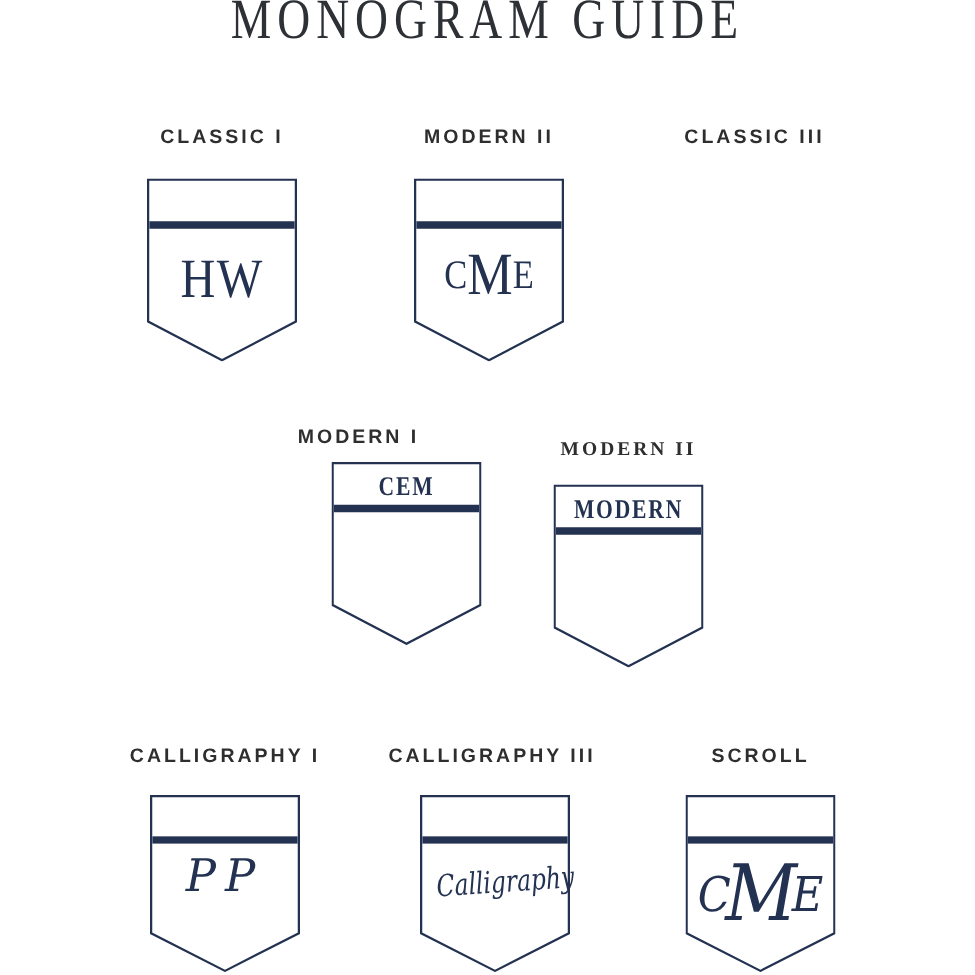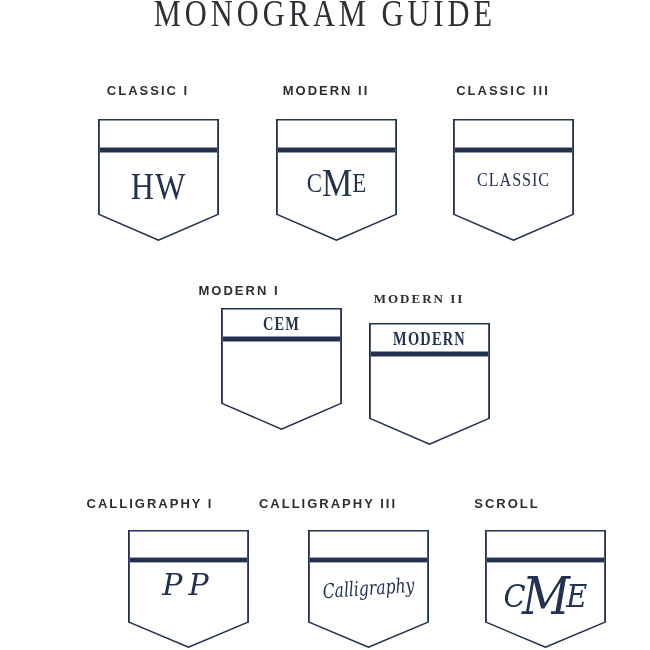--- a/index.html
+++ b/index.html
@@ -14,22 +14,22 @@
     font-size:38px; line-height:1; letter-spacing:5px; font-weight:400;
     color:var(--title-text,#2d3136); transform:scaleX(.8); transform-origin:50% 50%;
     white-space:nowrap;
   }
   .style-label {
     position:absolute; width:200px; text-align:center;
     font-family:"Liberation Sans", sans-serif; font-weight:bold;
     font-size:13px; line-height:14px; letter-spacing:2px;
     color:var(--label-text,#2e2e2e); white-space:nowrap;
   }
-  .pennant { position:absolute; width:121px; height:122px; }
-  .pennant.short { height:118px;margin-left:28px; }
+  .pennant { position:absolute; width:100px; height:122px; }
+  .pennant.short { height:118px; }
   .pennant svg { position:absolute; left:0; top:0; width:100%; height:100%; display:block; }
   .pennant-outline { fill:var(--pennant-fill,#fff); stroke:var(--navy,#243252); stroke-width:1.5; }
   .pennant-stripe  { fill:var(--navy,#243252); }
   .mono {
     position:absolute; left:0; width:100%; text-align:center;
     color:var(--navy,#243252); font-family:"Liberation Serif", serif;
     line-height:1; transform-origin:50% 50%; white-space:nowrap;
   }
   .m-classic1 { top:49px; font-size:37px; letter-spacing:1px; transform:scaleX(.87); }
   .m-classic2 { top:42px; height:44px; display:flex; align-items:center; justify-content:center; transform:scaleX(.85); }
@@ -68,27 +68,20 @@
       <rect class="pennant-stripe" x="1.6" y="28.5" width="96.8" height="5"></rect>
     </svg>
     <div class="mono m-classic2">
       <span class="sm">C</span>
         <span class="lg">M</span>
         <span class="sm">E</span>
     </div>
   </div>
 
   <div class="style-label" style="left:403px; top:84px;">CLASSIC III</div>
-  <div class="pennant" style="left:453px; top:119px;">
-    <svg viewBox="0 0 100 122" preserveAspectRatio="none">
-      <path class="pennant-outline" d="M0.75,0.75 H99.25 V95.3 L50,121.2 L0.75,95.3 Z"></path>
-      <rect class="pennant-stripe" x="1.6" y="28.5" width="96.8" height="5"></rect>
-    </svg>
-    <div class="mono m-classic3">CLASSIC</div>
-  </div>
 
   <div class="style-label" style="left:139px; top:284px;">MODERN I</div>
   <div class="pennant" style="left:189px; top:308px;margin-left:32px;">
     <svg viewBox="0 0 100 122" preserveAspectRatio="none">
       <path class="pennant-outline" d="M0.75,0.75 H99.25 V95.3 L50,121.2 L0.75,95.3 Z"></path>
       <rect class="pennant-stripe" x="1.6" y="28.5" width="96.8" height="5"></rect>
     </svg>
     <div class="mono m-modern">CEM</div>
   </div>
 

